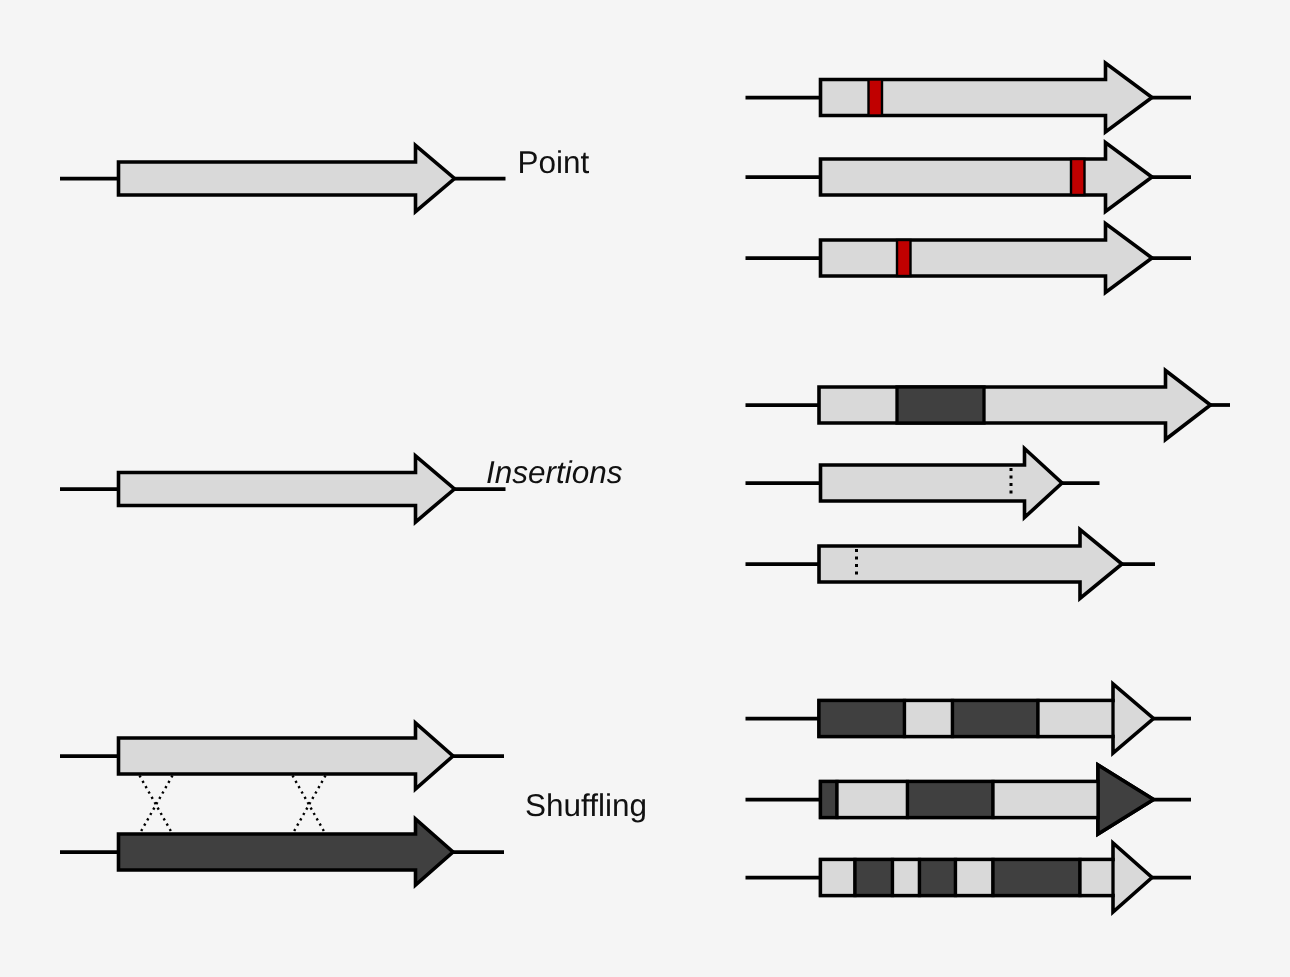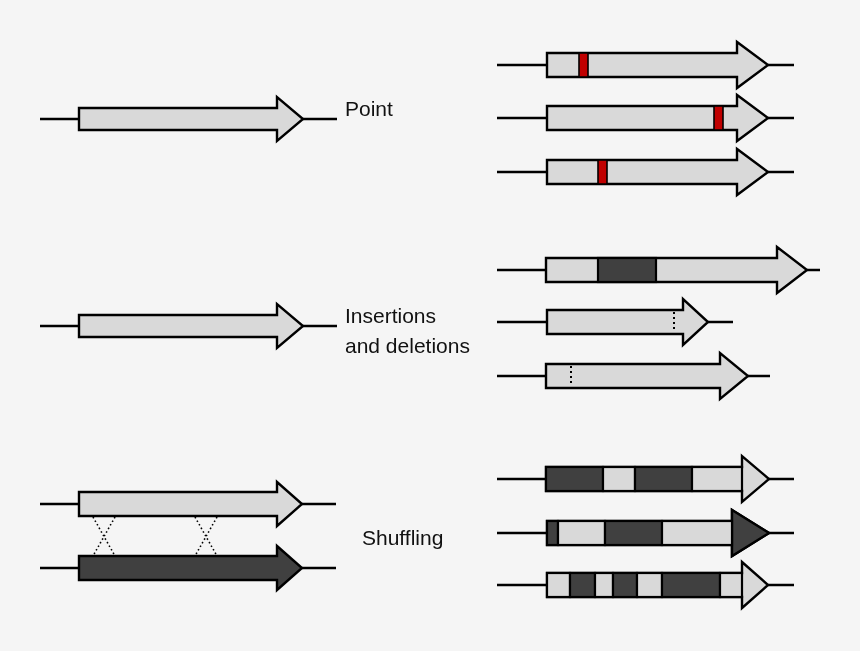--- a/index.html
+++ b/index.html
@@ -120,22 +120,21 @@
       <g>
         <line x1="195" y1="517" x2="217" y2="556" stroke="#000000" stroke-width="1.6" stroke-dasharray="1.5 2.6"></line>
         <line x1="217" y1="517" x2="195" y2="556" stroke="#000000" stroke-width="1.6" stroke-dasharray="1.5 2.6"></line>
       </g>
     </svg>
 
   <div class="label" style="left:345px; top:94px;">
     <div>Point</div>
   </div>
 
-  <div class="label" style="left:345px; top:301px;">
+  <div class="label" style="left:324px; top:301px;font-style:italic;">
     <div>Insertions</div>
-    <div>and deletions</div>
   </div>
 
-  <div class="label" style="left:362px; top:523px;">
+  <div class="label" style="left:350px; top:523px;">
     <div>Shuffling</div>
   </div>
 
 </div>
 
 </body></html>

